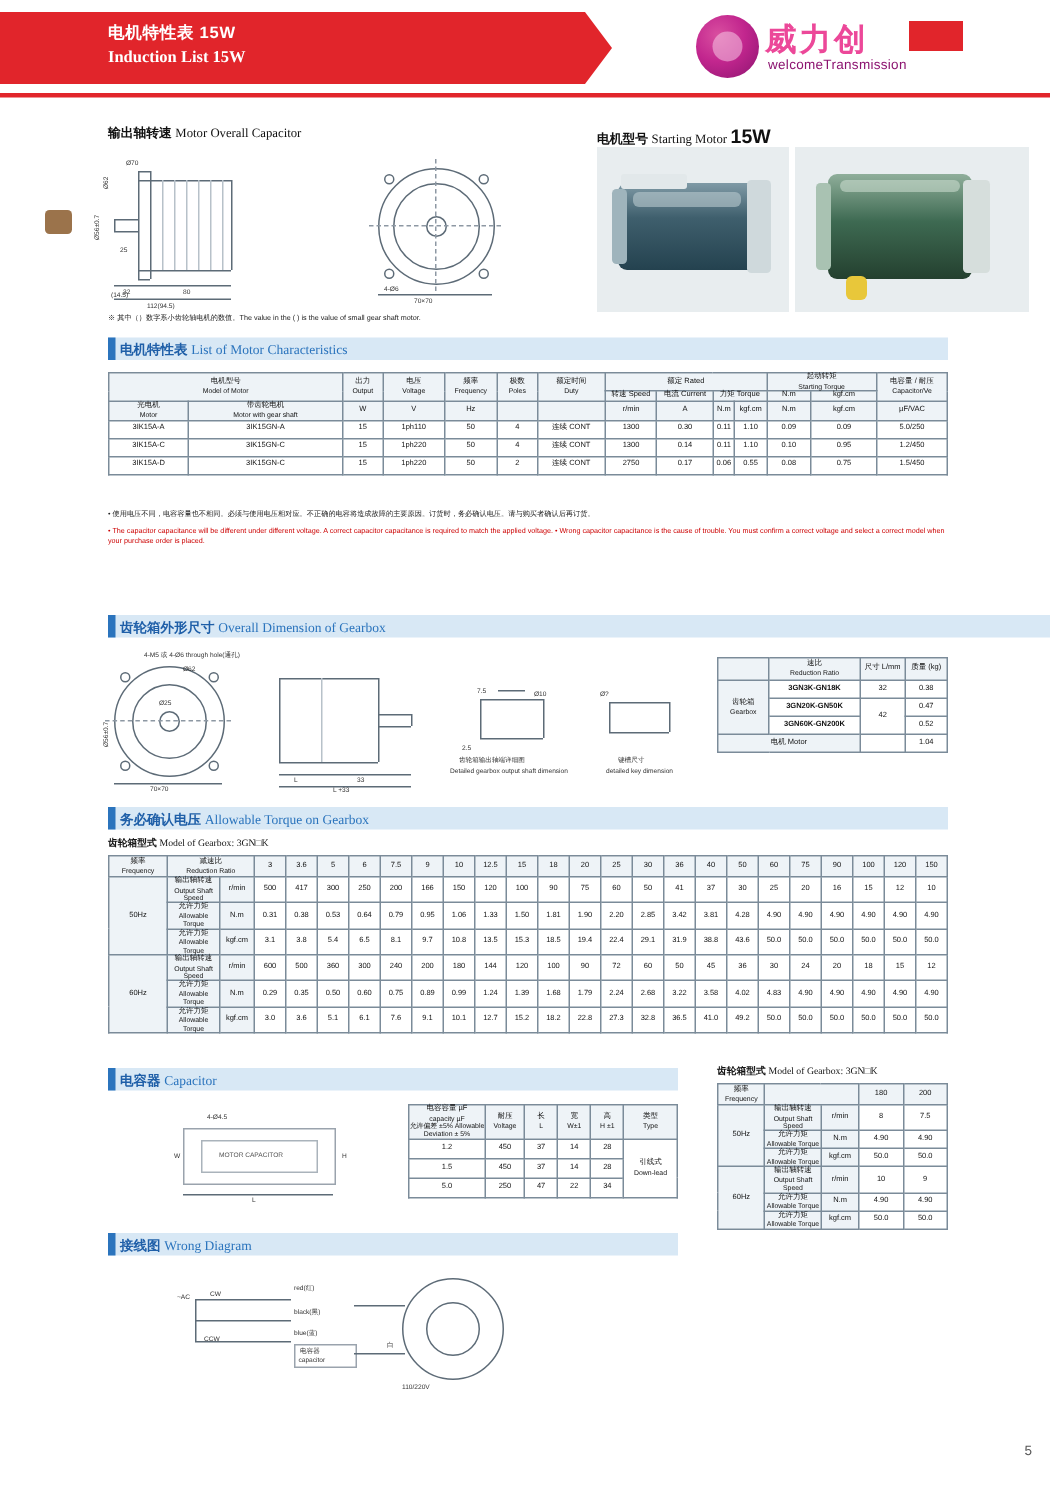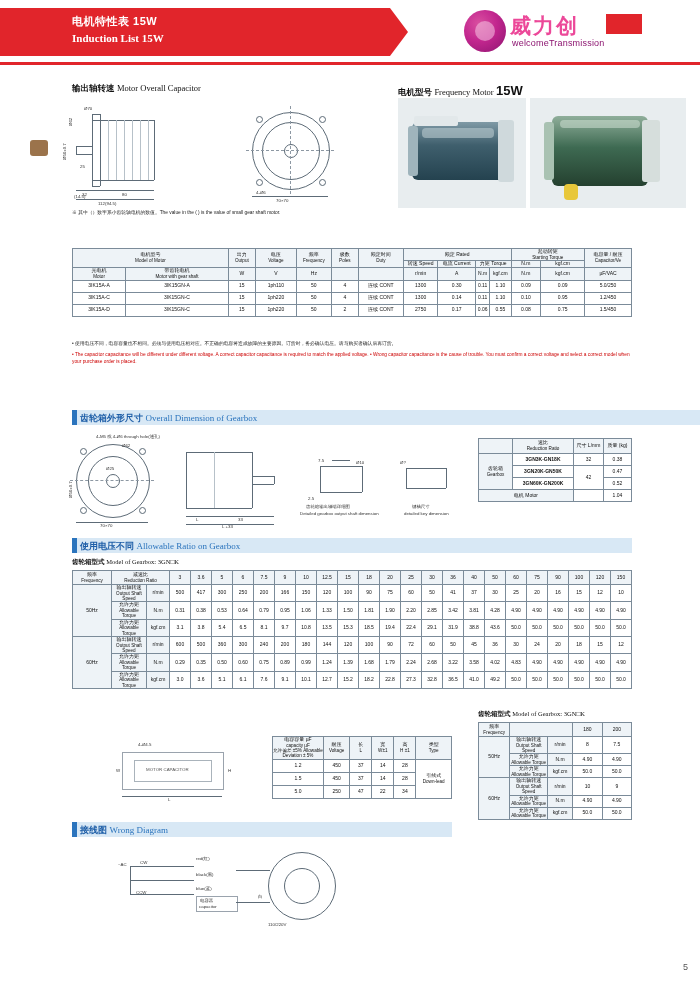--- a/index.html
+++ b/index.html
@@ -131,41 +131,48 @@
     <div class="circ" style="left:319px;top:179px;width:5px;height:5px;"></div>
     <div class="dash" style="left:246px;top:150px;width:88px;"></div>
     <div class="dash" style="left:290px;top:106px;width:0;height:88px;border-top:none;border-left:1px dashed #8d98a3;"></div>
     <div class="ln hln" style="left:252px;top:196px;width:76px;"></div>
     <div class="lbl-s" style="left:256px;top:190px;">4-Ø6</div>
     <div class="lbl-s" style="left:276px;top:198px;">70×70</div>
   </div>
 
   <div class="plain-title" style="left:398px;top:83px;">
     <span>电机型号</span>
-    <span class="en">Frequency Motor</span>
+    <span class="en">Starting Motor</span>
     <span style="font-size:13px;font-weight:bold;">15W</span>
   </div>
 
   <div class="photo" style="left:398px;top:98px;width:128px;height:110px;background:#e8edef;">
     <div class="motor-body" style="left:14px;top:24px;width:92px;height:58px;background:linear-gradient(180deg,#7f9aa6,#3f5f6d 40%,#24424f);border-radius:6px;"></div>
     <div class="motor-body" style="left:10px;top:28px;width:10px;height:50px;background:#9fb4bc;border-radius:3px;"></div>
     <div class="motor-body" style="left:100px;top:22px;width:16px;height:62px;background:#cfd9dc;border-radius:3px;"></div>
     <div class="motor-body" style="left:24px;top:30px;width:72px;height:10px;background:#b9c9cf;opacity:.6;"></div>
     <div class="motor-body" style="left:16px;top:18px;width:44px;height:10px;background:#e2e8ea;border-radius:2px;"></div>
   </div>
   <div class="photo" style="left:530px;top:98px;width:156px;height:110px;background:#e8edef;">
     <div class="motor-body" style="left:22px;top:18px;width:96px;height:70px;background:linear-gradient(180deg,#8fae9a,#3e6a52 45%,#24402f);border-radius:6px;"></div>
     <div class="motor-body" style="left:112px;top:22px;width:18px;height:62px;background:#d6dedc;border-radius:3px;"></div>
     <div class="motor-body" style="left:14px;top:24px;width:10px;height:58px;background:#a9c2b2;border-radius:3px;"></div>
     <div class="motor-body" style="left:34px;top:86px;width:14px;height:16px;background:#e8c73a;"></div>
     <div class="motor-body" style="left:30px;top:22px;width:80px;height:8px;background:#cfe0d4;opacity:.55;"></div>
   </div>
 
   <div class="note" style="left:72px;top:210px;width:560px;">※ 其中（）数字系小齿轮轴电机的数值。The value in the ( ) is the value of small gear shaft motor.</div>
 
+  <div class="secbar" style="left:72px;top:225px;width:560px;">
+    <div class="bluebullet"></div>
+    <div class="t">
+      <span>电机特性表</span>
+      <span class="en">List of Motor Characteristics</span>
+    </div>
+  </div>
 
   <table style="left:72px;top:248px;width:560px;">
     <tbody>
         <tr>
       <td class="t-hd" colspan="2" rowspan="2" style="height:12px;width:120px;">
         <div>电机型号</div>
         <div class="nb">Model of Motor</div>
       </td>
       <td class="t-hd" rowspan="2" style="width:26px;">
         <div>出力</div>
@@ -373,22 +380,22 @@
       <td class="t-hd" colspan="2" style="height:11px;">电机 Motor</td>
       <td></td>
       <td>1.04</td>
     </tr>
   </tbody>
     </table>
 
   <div class="secbar" style="left:72px;top:538px;width:560px;">
     <div class="bluebullet"></div>
     <div class="t">
-      <span>使用电压不同</span>
-      <span class="en">Allowable Ratio on Gearbox</span>
+      <span>务必确认电压</span>
+      <span class="en">Allowable Torque on Gearbox</span>
     </div>
   </div>
 
   <div class="plain-title" style="left:72px;top:558px;font-size:6.5px;">
     <span>齿轮箱型式</span>
     <span class="en">Model of Gearbox: 3GN□K</span>
   </div>
 
   <table id="torque-table" style="left:72px;top:570px;width:560px;">
       <tbody>
@@ -596,20 +603,27 @@
           <td>50.0</td>
           <td>50.0</td>
           <td>50.0</td>
           <td>50.0</td>
           <td>50.0</td>
           <td>50.0</td>
         </tr>
       </tbody>
     </table>
 
+  <div class="secbar" style="left:72px;top:712px;width:380px;">
+    <div class="bluebullet"></div>
+    <div class="t">
+      <span>电容器</span>
+      <span class="en">Capacitor</span>
+    </div>
+  </div>
 
   <div>
     <div class="lbl-s" style="left:138px;top:742px;">4-Ø4.5</div>
     <div class="frame" style="left:122px;top:752px;width:100px;height:36px;"></div>
     <div class="frame" style="left:134px;top:760px;width:76px;height:20px;border-color:#aab3bb;"></div>
     <div class="lbl-s" style="left:146px;top:767px;color:#555;">MOTOR CAPACITOR</div>
     <div class="lbl-s" style="left:228px;top:768px;">H</div>
     <div class="ln hln" style="left:122px;top:796px;width:100px;"></div>
     <div class="lbl-s" style="left:168px;top:797px;">L</div>
     <div class="lbl-s" style="left:116px;top:768px;">W</div>

